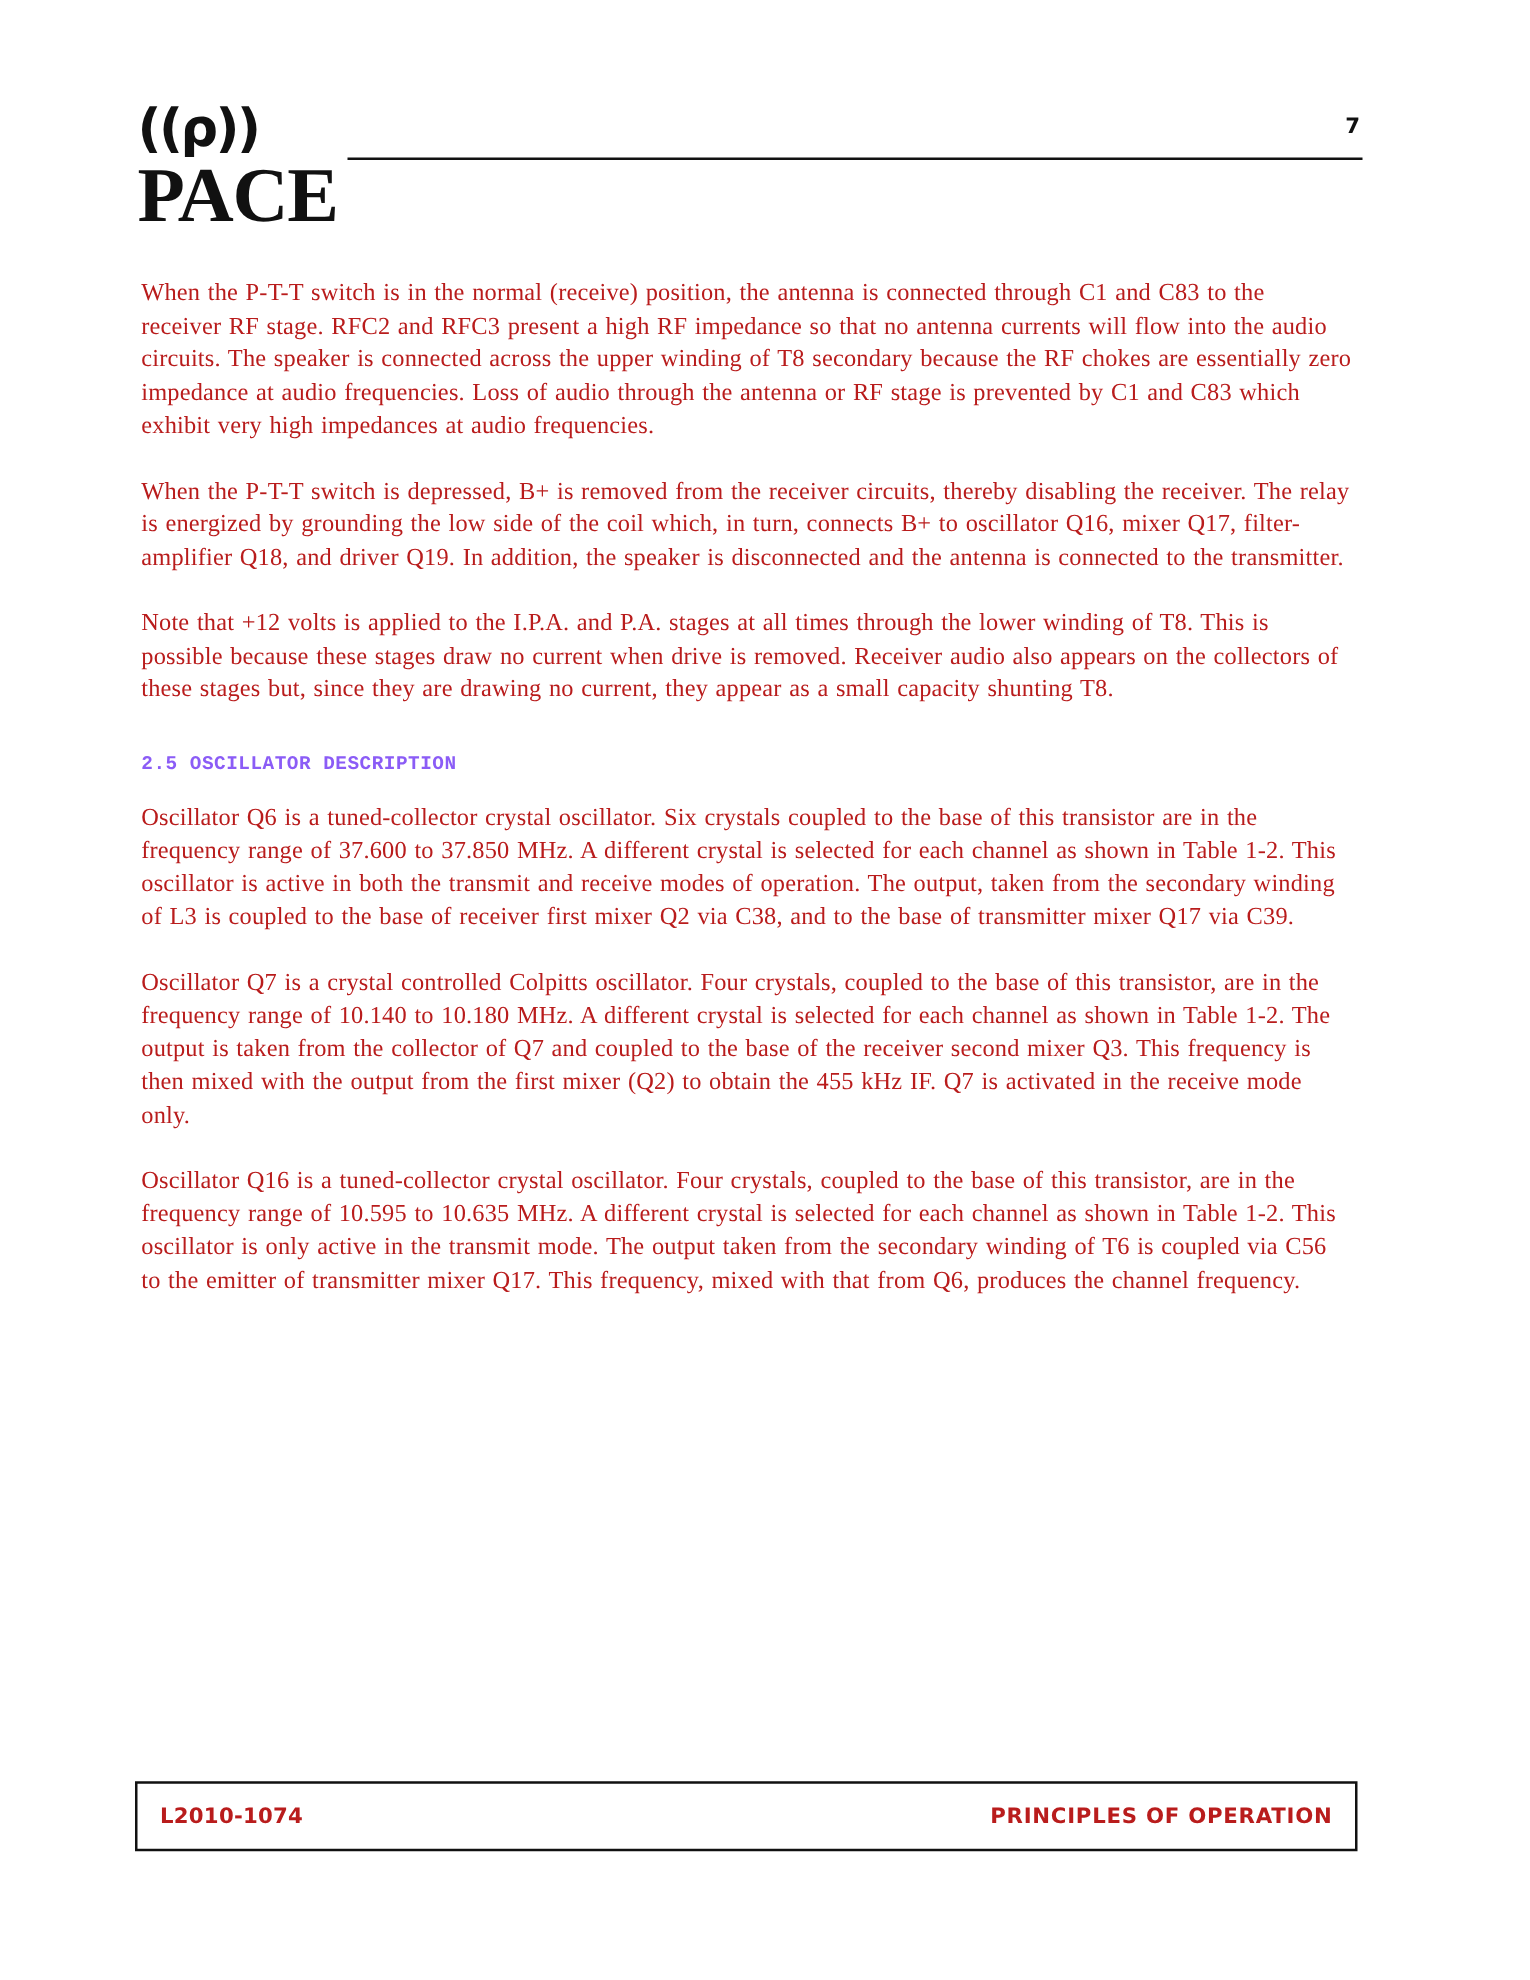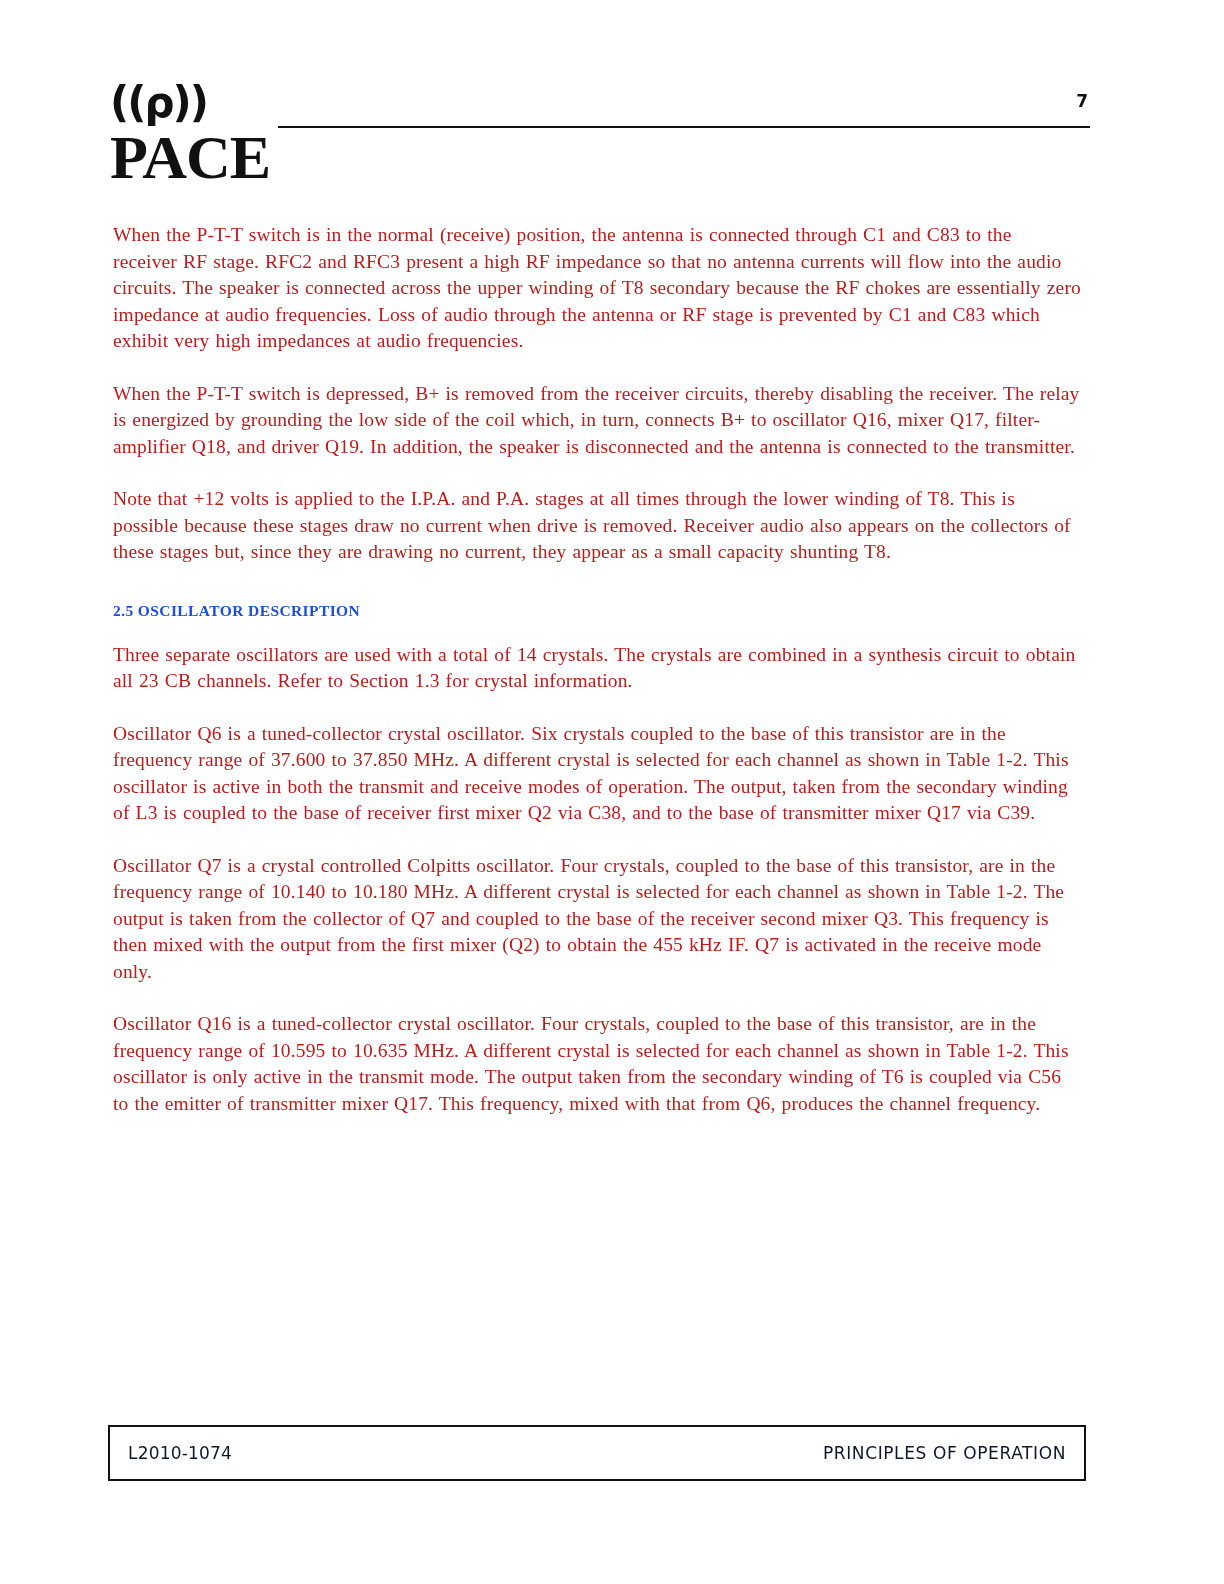--- a/index.html
+++ b/index.html
@@ -76,25 +76,25 @@
     text-align: left;
     letter-spacing: 0.15px;
     word-spacing: 1px;
     color: #b91c1c;
   }
   p.para.tight {
     margin-bottom: 24px;
   }
   h2.section-heading {
     margin: 36px 0 22px 0;
-    font-family: Liberation Serif, serif;
+    font-family: Liberation Mono, monospace;
     font-size: 15.5px;
     font-weight: bold;
     letter-spacing: 0.4px;
-    color: #1d4ed8;
+    color: #8b5cf6;
   }
   
   .footer {
     position: absolute;
     left: 108px;
     top: 1425px;
     width: 978px;
     height: 56px;
     border: 2.5px solid #111;
     box-sizing: border-box;
@@ -102,24 +102,24 @@
   .footer-inner {
     position: relative;
     width: 100%;
     height: 100%;
     display: flex;
     align-items: center;
     justify-content: space-between;
     padding: 0 18px;
     box-sizing: border-box;
     font-family: "DejaVu Sans", sans-serif;
-    font-weight: normal;
+    font-weight: bold;
     font-size: 17px;
     letter-spacing: 0.2px;
-    color: #0f172a;
+    color: #b91c1c;
   }
   .footer-right {
     letter-spacing: 0.6px;
   }
   
   .scan-edge {
     position: absolute;
     inset: 0;
     pointer-events: none;
     box-shadow: inset 0 0 0 0 rgba(0,0,0,0);
@@ -137,21 +137,20 @@
     <div class="page-number">7</div>
   </div>
 
   <div class="body">
     <p class="para">When the P-T-T switch is in the normal (receive) position, the antenna is connected through C1 and C83 to the receiver RF stage. RFC2 and RFC3 present a high RF impedance so that no antenna currents will flow into the audio circuits. The speaker is connected across the upper winding of T8 secondary because the RF chokes are essentially zero impedance at audio frequencies. Loss of audio through the antenna or RF stage is prevented by C1 and C83 which exhibit very high impedances at audio frequencies.</p>
     <p class="para">When the P-T-T switch is depressed, B+ is removed from the receiver circuits, thereby disabling the receiver. The relay is energized by grounding the low side of the coil which, in turn, connects B+ to oscillator Q16, mixer Q17, filter-amplifier Q18, and driver Q19. In addition, the speaker is disconnected and the antenna is connected to the transmitter.</p>
     <p class="para tight">Note that +12 volts is applied to the I.P.A. and P.A. stages at all times through the lower winding of T8. This is possible because these stages draw no current when drive is removed. Receiver audio also appears on the collectors of these stages but, since they are drawing no current, they appear as a small capacity shunting T8.</p>
 
     <h2 class="section-heading">2.5 OSCILLATOR DESCRIPTION</h2>
 
-    <p class="para">Three separate oscillators are used with a total of 14 crystals. The crystals are combined in a synthesis circuit to obtain all 23 CB channels. Refer to Section 1.3 for crystal information.</p>
     <p class="para">Oscillator Q6 is a tuned-collector crystal oscillator. Six crystals coupled to the base of this transistor are in the frequency range of 37.600 to 37.850 MHz. A different crystal is selected for each channel as shown in Table 1-2. This oscillator is active in both the transmit and receive modes of operation. The output, taken from the secondary winding of L3 is coupled to the base of receiver first mixer Q2 via C38, and to the base of transmitter mixer Q17 via C39.</p>
     <p class="para">Oscillator Q7 is a crystal controlled Colpitts oscillator. Four crystals, coupled to the base of this transistor, are in the frequency range of 10.140 to 10.180 MHz. A different crystal is selected for each channel as shown in Table 1-2. The output is taken from the collector of Q7 and coupled to the base of the receiver second mixer Q3. This frequency is then mixed with the output from the first mixer (Q2) to obtain the 455 kHz IF. Q7 is activated in the receive mode only.</p>
     <p class="para">Oscillator Q16 is a tuned-collector crystal oscillator. Four crystals, coupled to the base of this transistor, are in the frequency range of 10.595 to 10.635 MHz. A different crystal is selected for each channel as shown in Table 1-2. This oscillator is only active in the transmit mode. The output taken from the secondary winding of T6 is coupled via C56 to the emitter of transmitter mixer Q17. This frequency, mixed with that from Q6, produces the channel frequency.</p>
   </div>
 
   <div class="footer">
     <div class="footer-inner">
       <span class="footer-left">L2010-1074</span>
       <span class="footer-right">PRINCIPLES OF OPERATION</span>
     </div>

